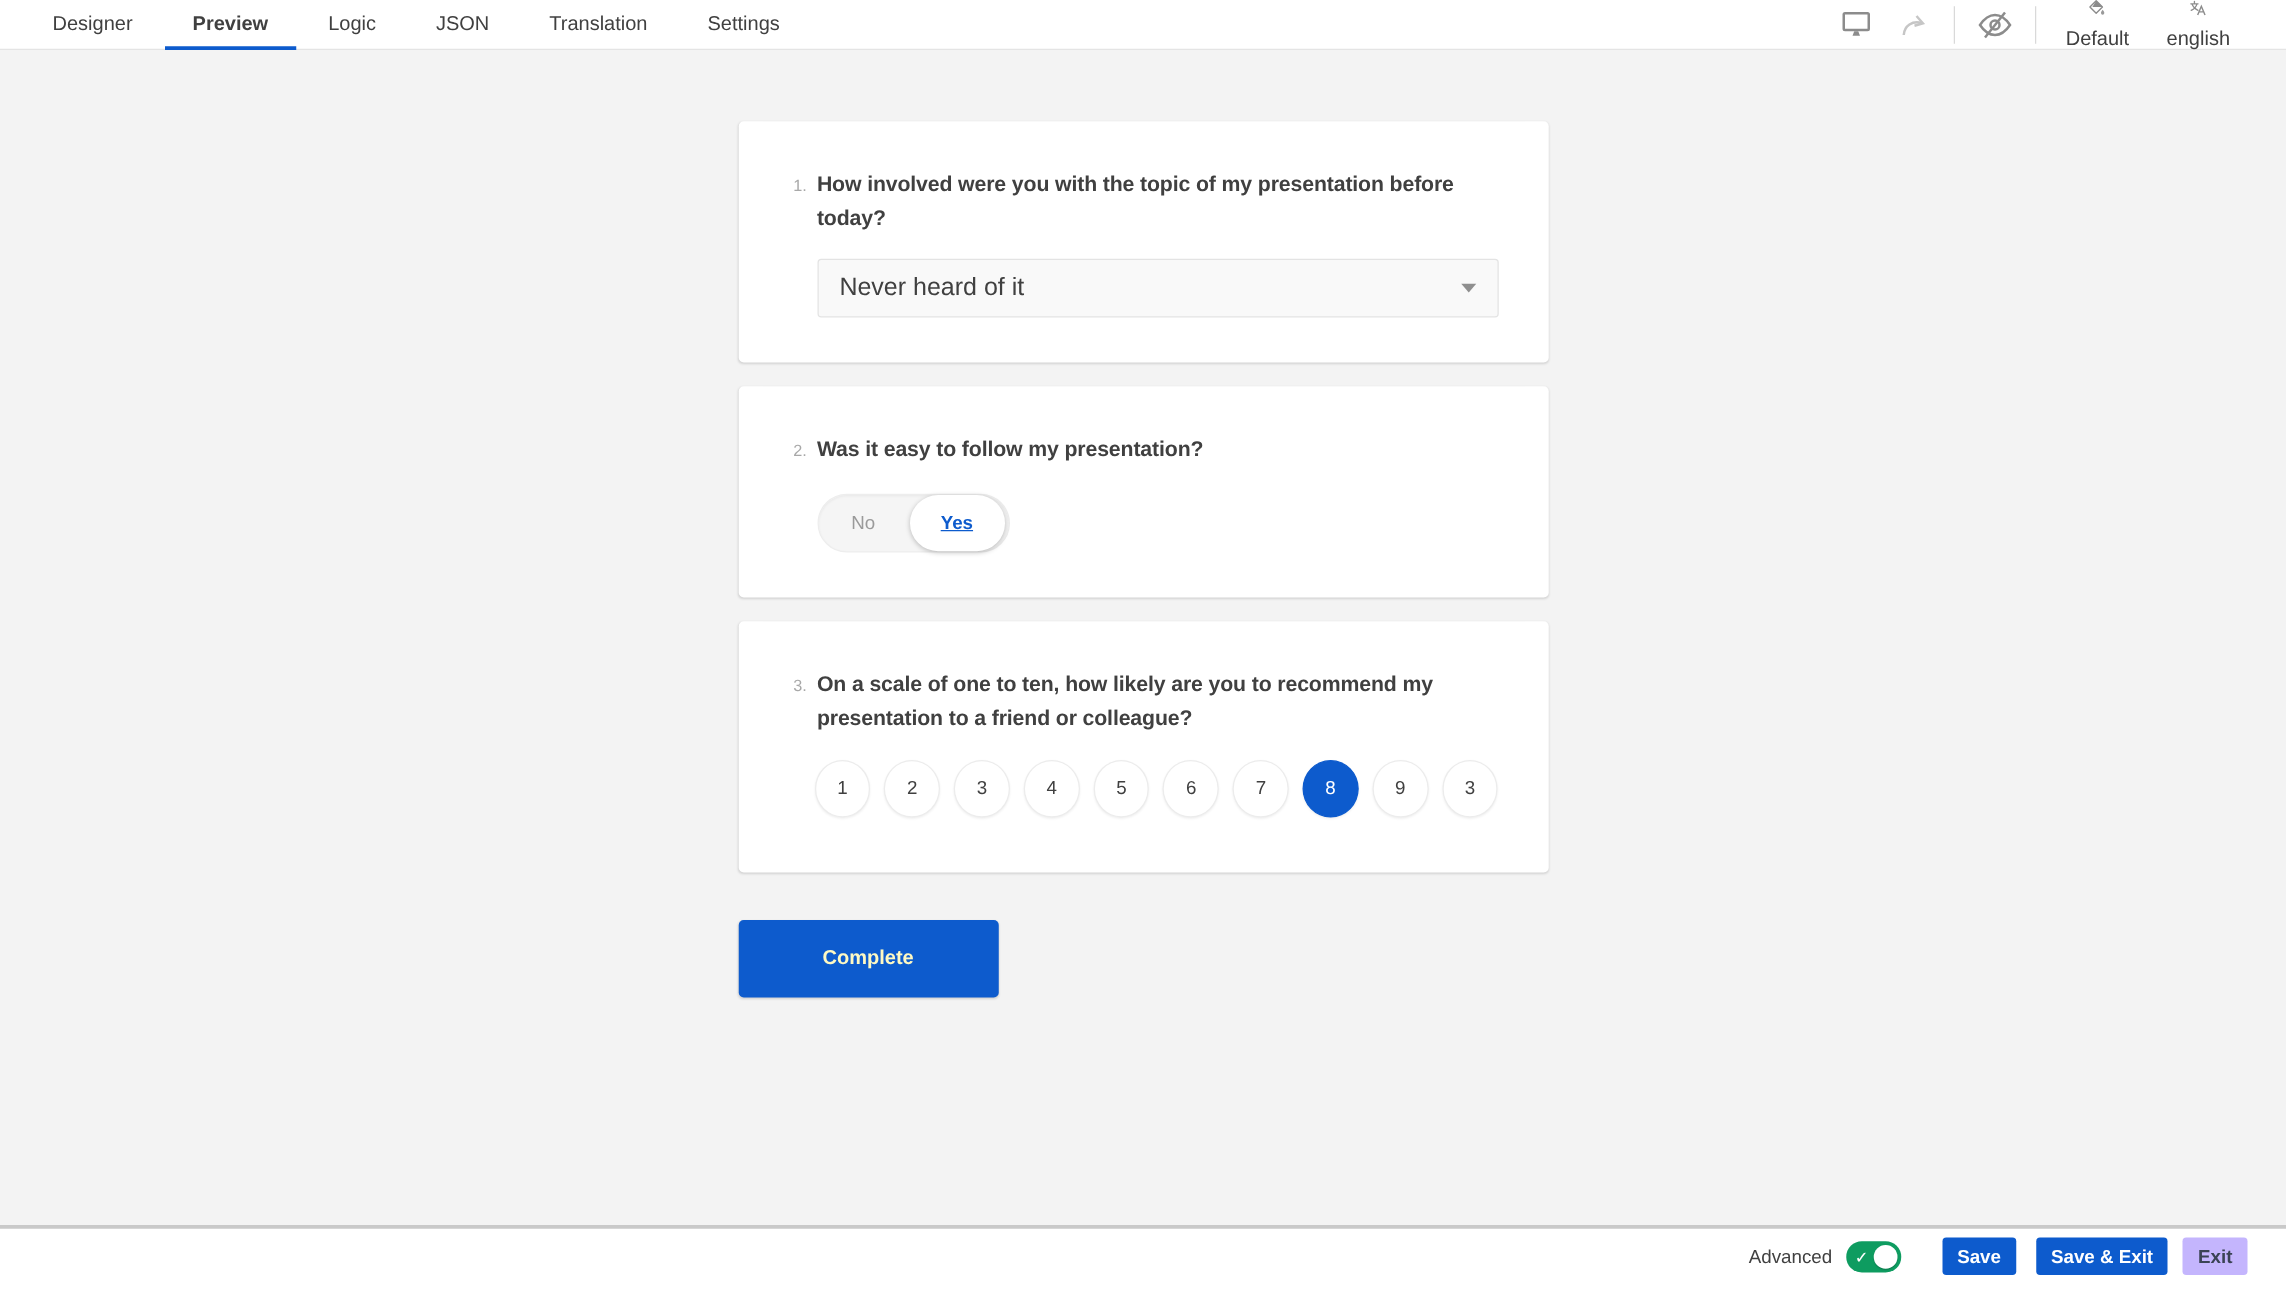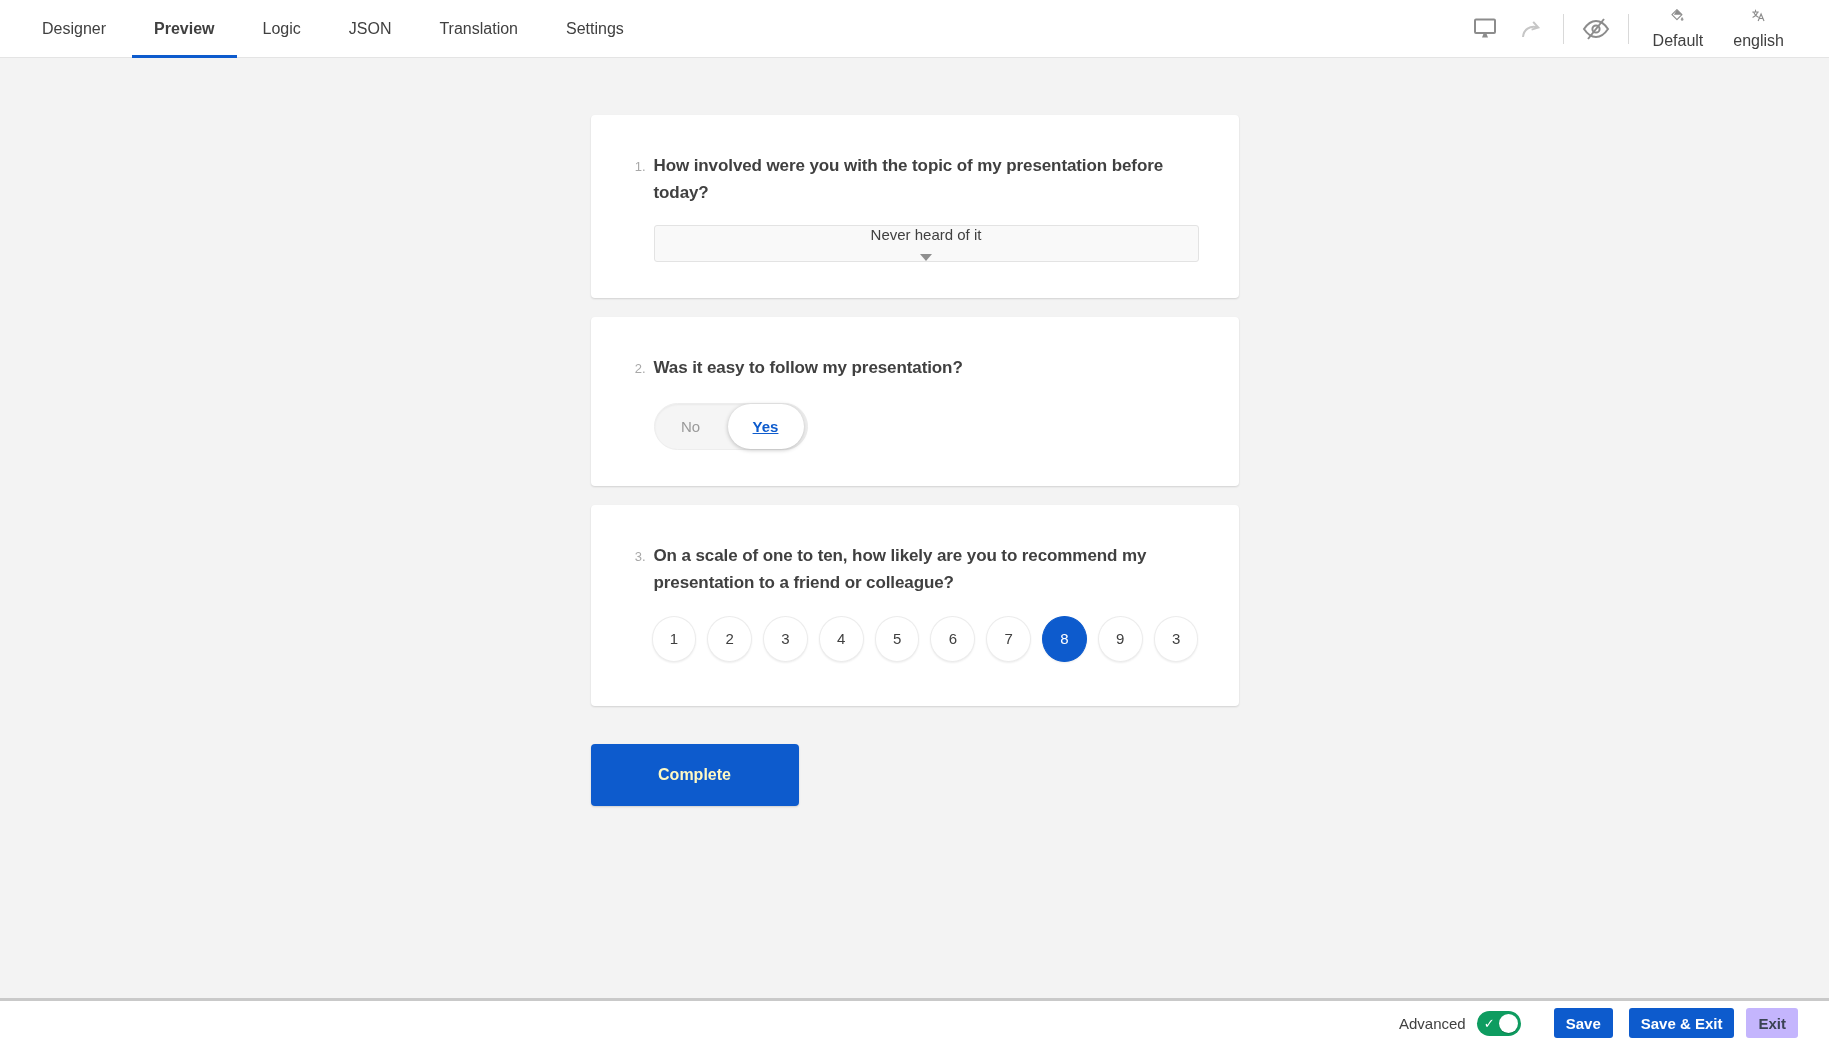--- a/index.html
+++ b/index.html
@@ -5,21 +5,21 @@
   :root{
     --primary:#0d5bcd;
     --toggle-green:#0e9c60;
     --page-background:#f3f3f3;
   }
   *{box-sizing:border-box;margin:0;padding:0}
   html,body{width:1829px;height:1045px;overflow:hidden;background:#fff;
     font-family:"Liberation Sans","DejaVu Sans",sans-serif;color:#404040;}
 
   
-  .topbar{height:58px;background:#fff;border-bottom:1px solid #e4e4e4;
+  .topbar{height:40px;background:#fff;border-bottom:1px solid #e4e4e4;
     display:flex;align-items:stretch;padding:0 30px 0 18px;}
   .tabs{display:flex;align-items:stretch;}
   .tab{display:flex;align-items:center;padding:0 24px;font-size:16px;color:#404040;
     position:relative;cursor:pointer;}
   .tab.active{font-weight:bold;}
   .tab.active::after{content:"";position:absolute;left:2px;right:2px;bottom:-1px;height:3px;
     background:var(--primary);}
   .topbar-right{margin-left:auto;display:flex;align-items:center;}
   .icon-btn{width:46px;height:42px;display:flex;align-items:center;justify-content:center;cursor:pointer;}
   .vsep{width:1px;height:30px;background:#d9d9d9;margin:0 9px;}
@@ -30,23 +30,23 @@
   
   .stage{height:940px;background:var(--page-background);padding-top:57px;overflow:hidden;}
   .survey{width:648px;margin:0 auto;}
   .qcard{background:#fff;border-radius:4px;box-shadow:0 1px 2px rgba(0,0,0,0.14);
     padding:37px 40px 36px 40px;margin-bottom:19px;}
   .qheader{display:flex;align-items:baseline;}
   .qnum{font-size:13px;color:#a8a8a8;margin-right:8px;min-width:15px;text-align:right;flex:none;}
   .qtitle{font-size:17px;font-weight:bold;color:#404040;line-height:1.6;letter-spacing:-0.1px;}
 
   
-  .dropdown{margin:19px 0 0 23px;height:37px;background:#f9f9f9;border:1px solid #e3e3e3;
+  .dropdown{margin:19px 0 0 23px;height:47px;background:#f9f9f9;border:1px solid #e3e3e3;
     border-radius:3px;display:flex;align-items:center;justify-content:space-between;
-    padding:0 17px;font-size:15px;color:#404040;cursor:pointer;flex-direction:column;}
+    padding:0 17px;font-size:20px;color:#404040;cursor:pointer;}
   .caret{width:0;height:0;border-left:6px solid transparent;border-right:6px solid transparent;
     border-top:7px solid #8f8f8f;}
 
   
   .bool{margin:21px 0 0 23px;width:154px;height:47px;background:#f5f5f5;border:1px solid #ededed;
     border-radius:24px;display:flex;align-items:flex-end;box-shadow:inset 0 1px 2px rgba(0,0,0,0.05);}
   .bool-option{display:flex;align-items:center;justify-content:center;font-size:15px;
     color:#9a9a9a;cursor:pointer;height:100%;}
   .bool-option.off{width:72px;}
   .bool-option.selected{width:76px;height:45px;background:#fff;border-radius:23px;

